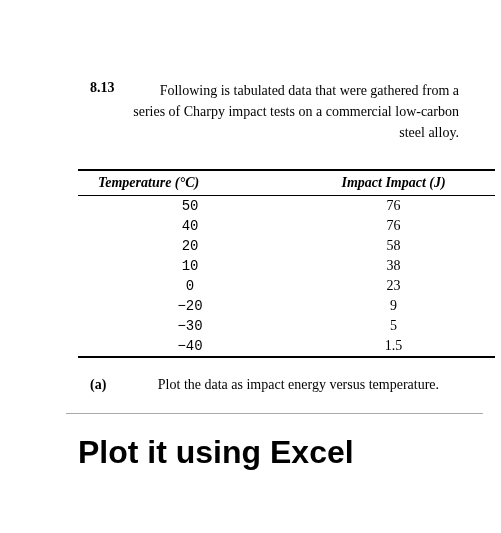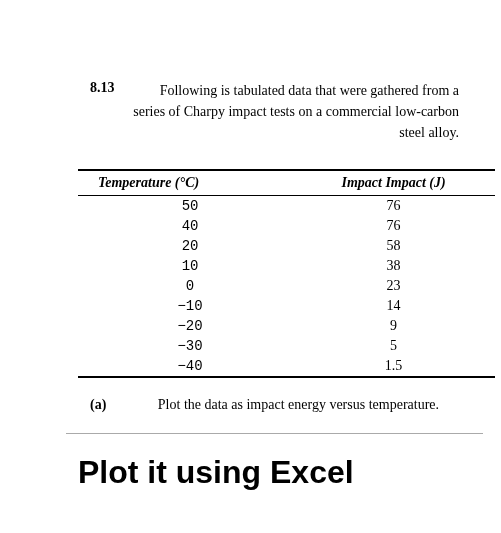--- a/index.html
+++ b/index.html
@@ -138,24 +138,20 @@
         </tr>
         <tr>
           <td class="temp-val">10</td>
           <td>38</td>
         </tr>
         <tr>
           <td class="temp-val">0</td>
           <td>23</td>
         </tr>
         <tr>
-          <td class="temp-val">−10</td>
-          <td>14</td>
-        </tr>
-        <tr>
           <td class="temp-val">−20</td>
           <td>9</td>
         </tr>
         <tr>
           <td class="temp-val">−30</td>
           <td>5</td>
         </tr>
         <tr>
           <td class="temp-val">−40</td>
           <td>1.5</td>

